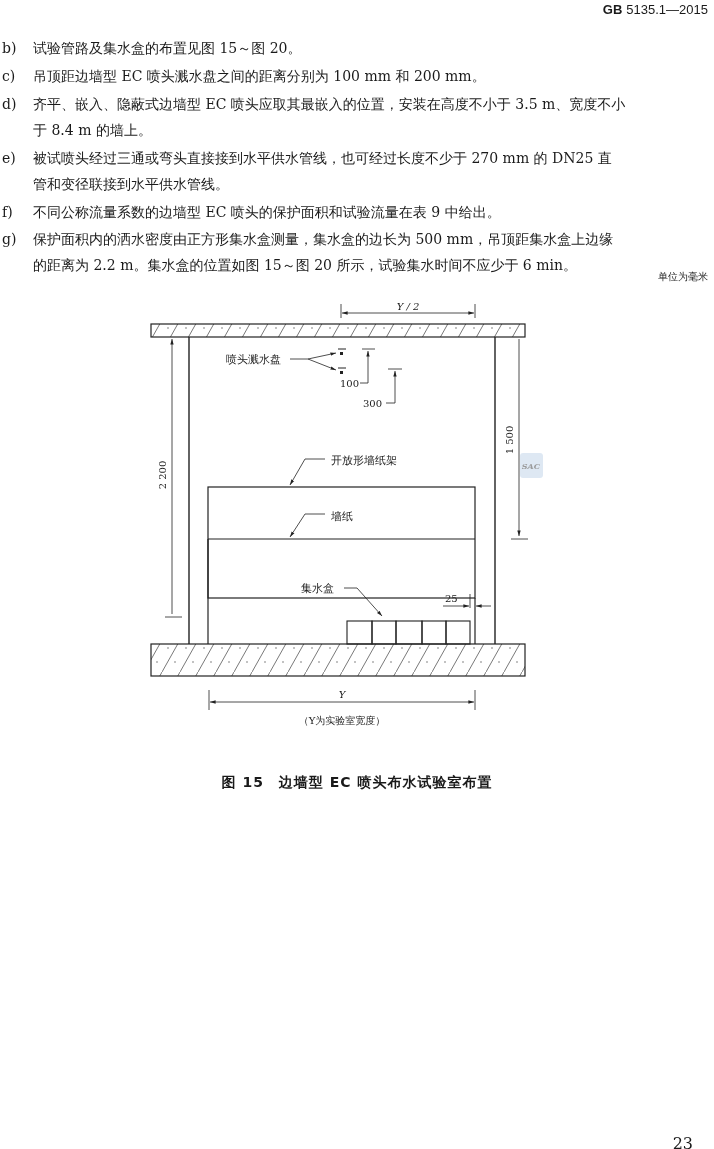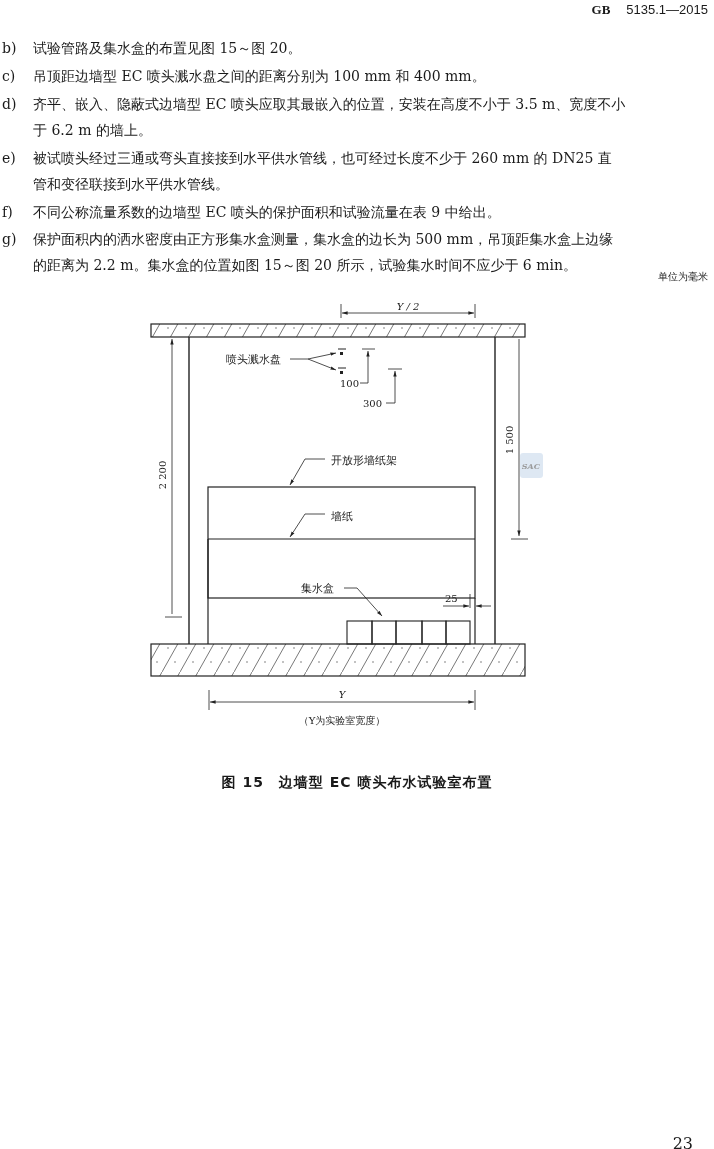--- a/index.html
+++ b/index.html
@@ -1,20 +1,20 @@
 <!DOCTYPE html>
 <html><head>
 <meta charset="utf-8">
 <style>
   html, body { margin: 0; padding: 0; background: #ffffff; }
   body { width: 714px; height: 1149px; position: relative; overflow: hidden;
          font-family: "DejaVu Serif", "Liberation Serif", serif; color: #1a1a1a; }
   .header { position: absolute; top: 2px; right: 6px; font-size: 13px;
             font-family: "Liberation Sans", "DejaVu Sans", sans-serif; }
-  .header b { font-family: Liberation Serif, serif; font-weight: bold; margin-right: 16px; }
+  .header b { font-family: Liberation Sans, sans-serif; font-weight: bold; margin-right: 4px; }
   .item { position: absolute; left: 0; font-size: 14px; line-height: 26px; }
   .item .lbl { position: absolute; left: 2px; width: 30px; }
   .item .txt { position: absolute; left: 33px; width: 678px; white-space: nowrap; }
   .unit { position: absolute; right: 6px; top: 270px; font-size: 10px; }
   .caption { position: absolute; top: 774px; left: 0; width: 714px; text-align: center;
              font-family: "DejaVu Sans", sans-serif; font-weight: bold; font-size: 14px; letter-spacing: 1px; }
   .pagenum { position: absolute; right: 21px; top: 1134px; font-size: 16px; }
   svg text { font-family: "DejaVu Serif", serif; fill: #222; }
 </style>
 </head>
@@ -23,32 +23,32 @@
 <div class="header">
   <b>GB</b><span>5135.1—2015</span>
 </div>
 
 <div class="item" style="top:35px">
   <span class="lbl">b)</span>
   <span class="txt">试验管路及集水盒的布置见图 15～图 20。</span>
 </div>
 <div class="item" style="top:63px">
   <span class="lbl">c)</span>
-  <span class="txt">吊顶距边墙型 EC 喷头溅水盘之间的距离分别为 100 mm 和 400 mm。</span>
+  <span class="txt">吊顶距边墙型 EC 喷头溅水盘之间的距离分别为 100 mm 和 200 mm。</span>
 </div>
 <div class="item" style="top:91px">
   <span class="lbl">d)</span>
   <span class="txt">齐平、嵌入、隐蔽式边墙型 EC 喷头应取其最嵌入的位置，安装在高度不小于 3.5 m、宽度不小</span>
 </div>
 <div class="item" style="top:117px">
-  <span class="txt">于 6.2 m 的墙上。</span>
+  <span class="txt">于 8.4 m 的墙上。</span>
 </div>
 <div class="item" style="top:145px">
   <span class="lbl">e)</span>
-  <span class="txt">被试喷头经过三通或弯头直接接到水平供水管线，也可经过长度不少于 260 mm 的 DN25 直</span>
+  <span class="txt">被试喷头经过三通或弯头直接接到水平供水管线，也可经过长度不少于 270 mm 的 DN25 直</span>
 </div>
 <div class="item" style="top:171px">
   <span class="txt">管和变径联接到水平供水管线。</span>
 </div>
 <div class="item" style="top:199px">
   <span class="lbl">f)</span>
   <span class="txt">不同公称流量系数的边墙型 EC 喷头的保护面积和试验流量在表 9 中给出。</span>
 </div>
 <div class="item" style="top:226px">
   <span class="lbl">g)</span>

